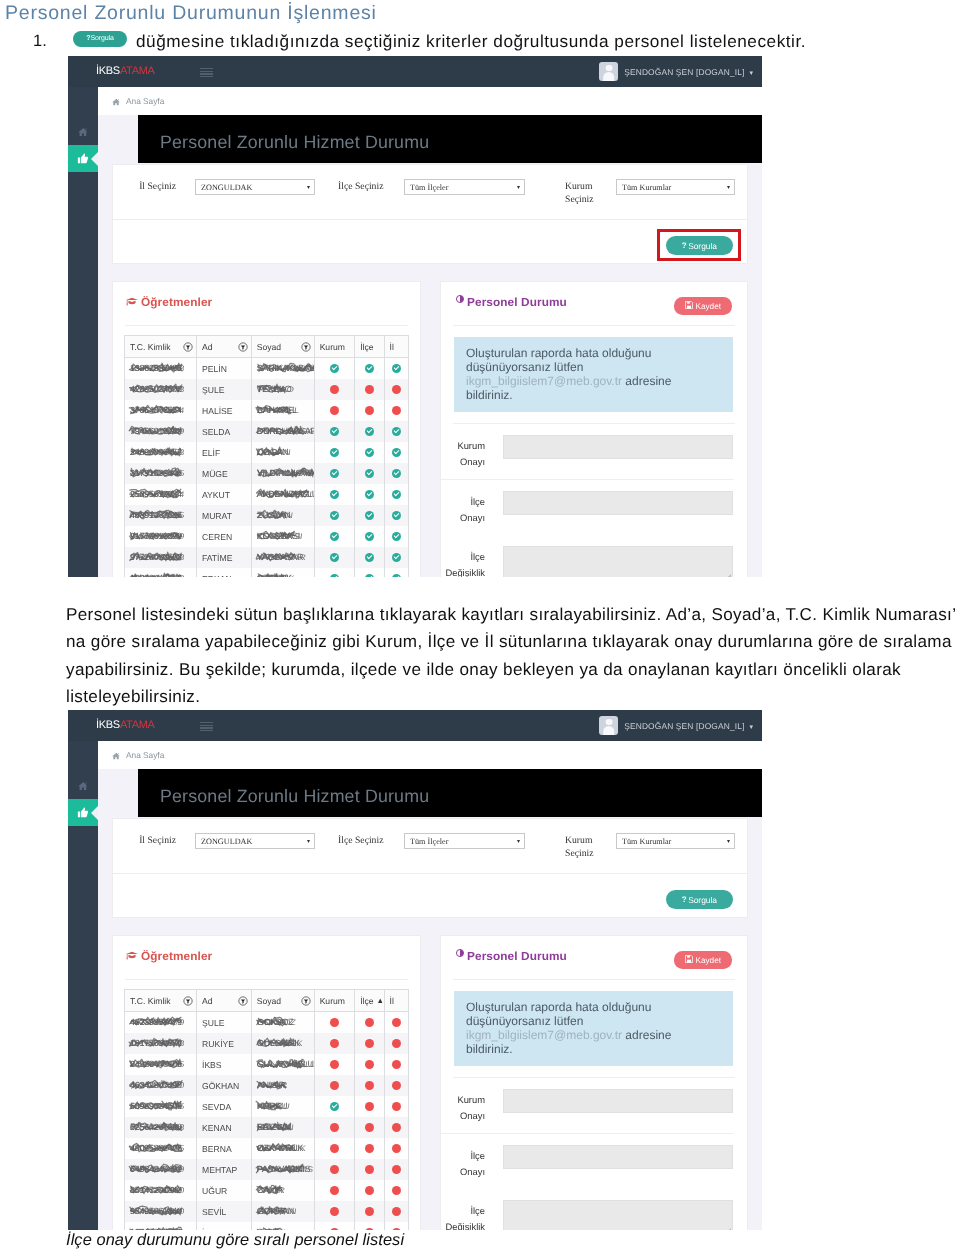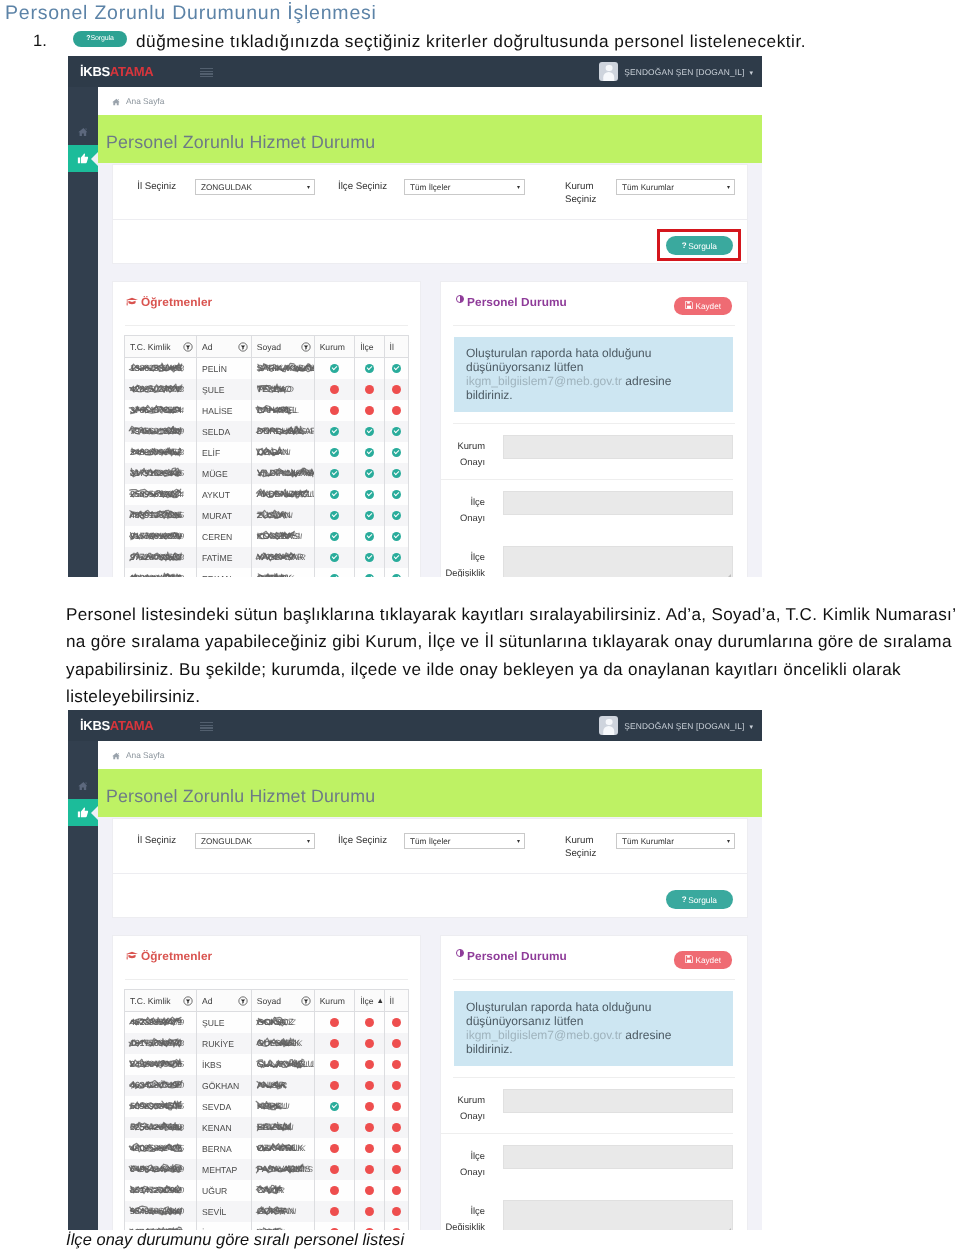--- a/index.html
+++ b/index.html
@@ -15,45 +15,45 @@
   .inline-btn{position:absolute;left:43px;top:1px;width:54px;height:16px;border-radius:8px;background:#2da293;color:#fff;font-size:7px;text-align:center;line-height:16px;letter-spacing:-.1px;filter:blur(.55px);}
   .inline-btn .qm{font-weight:bold;}
   .step-text{position:absolute;left:106px;top:1px;font-size:17.2px;color:#121212;white-space:nowrap;letter-spacing:.52px;}
   .para{position:absolute;left:66px;top:601px;width:900px;color:#111;}
   .pl{font-size:17.1px;line-height:27.3px;white-space:nowrap;letter-spacing:.35px;}
   .caption{position:absolute;left:66px;top:1231px;font-size:16.4px;font-style:italic;color:#111;letter-spacing:.08px;}
 
   
   .shot{position:absolute;overflow:hidden;background:#f6f6fa;-webkit-font-smoothing:antialiased;}
   .navbar{position:absolute;left:0;top:0;right:0;height:31px;background:#2e3b49;}
-  .brand{position:absolute;left:12px;top:9px;font-size:13px;font-weight:bold;letter-spacing:-.3px;line-height:13px;}
+  .brand{position:absolute;left:28px;top:9px;font-size:11px;font-weight:normal;letter-spacing:-.3px;line-height:13px;}
   .brand .b1{color:#fff;}
   .brand .b2{color:#d8353c;}
   .hamb{position:absolute;left:132px;top:12px;width:13px;height:10px;}
   .hamb i{display:block;height:1.4px;background:#525f6e;margin-bottom:1.3px;}
   .userbox{position:absolute;right:9px;top:5px;height:21px;display:flex;align-items:center;}
   .avatar{width:19px;height:19px;border-radius:3px;background:#ced4dd;position:relative;overflow:hidden;margin-right:6px;}
   .avatar .head{position:absolute;left:50%;top:2.5px;transform:translateX(-50%);width:6.8px;height:6.8px;border-radius:50%;background:#f6f8fb;}
   .avatar .body{position:absolute;left:50%;top:10.3px;transform:translateX(-50%);width:11.5px;height:9px;border-radius:5.8px 5.8px 0 0;background:#f6f8fb;}
   .uname{color:#c9d0d8;font-size:8.4px;letter-spacing:.15px;white-space:nowrap;}
   .caret{color:#c9d0d8;font-size:7px;margin-left:5px;position:relative;top:1px;}
 
   .sidebar{position:absolute;left:0;top:31px;width:30px;bottom:0;background:#323f4e;}
   .side-spacer{height:31px;}
   .side-item{position:relative;height:27px;display:flex;align-items:center;justify-content:center;}
   .side-item.active{background:#1cbc9a;}
   .side-item.active:after{content:"";position:absolute;right:0px;top:50%;transform:translateY(-50%);width:0;height:0;border-top:7px solid transparent;border-bottom:7px solid transparent;border-right:7px solid #eff0f6;}
   .content{position:absolute;left:30px;top:31px;right:0;bottom:0;background:#f2f2f8;}
   .crumb{height:28px;background:#fff;display:flex;align-items:center;padding-left:14px;color:#8a939b;font-size:8.3px;}
   .crumb .hm{margin-right:5px;position:relative;top:.5px;}
-  .titlewrap{height:48px;background:#bef264;display:flex;align-items:center;padding-left:8px;}
+  .titlewrap{height:48px;background:#000000;display:flex;align-items:center;padding-left:22px;margin-left:40px;}
   .ptitle{font-size:17.8px;color:#6d7a86;letter-spacing:.18px;font-weight:300;position:relative;top:3px;}
 
   .card{background:#fff;position:absolute;left:14px;top:77px;width:636px;border:1px solid #ededf1;box-sizing:border-box;}
-  .filters{position:relative;height:54px;}
+  .filters{position:relative;height:54px;font-family:Liberation Serif, serif;}
   .flabel{position:absolute;font-size:9.7px;color:#333;line-height:13px;text-align:right;}
   .fselect{position:absolute;height:16px;border:1px solid #c9c9c9;background:#fff;font-size:8.2px;color:#333;line-height:16px;padding-left:5px;box-sizing:border-box;}
   .fselect .arr{position:absolute;right:4px;top:0;font-size:6px;color:#333;line-height:16px;}
   .qrow{border-top:1px solid #ededf1;height:43px;position:relative;}
   .qbtn{position:absolute;right:14px;top:16px;height:19px;padding:0 16px;border-radius:9.5px;background:#3aa99e;color:#fff;font-size:8.4px;display:flex;align-items:center;gap:1.5px;}
   .qbtn .qm{font-weight:bold;font-size:8px;}
   .qhl{position:absolute;border:3px solid #d4161d;box-sizing:border-box;}
 
   .panels{position:absolute;left:14px;top:194px;width:636px;height:340px;}
   .panel{position:absolute;top:0;background:#fff;border:1px solid #ededf1;box-sizing:border-box;}

